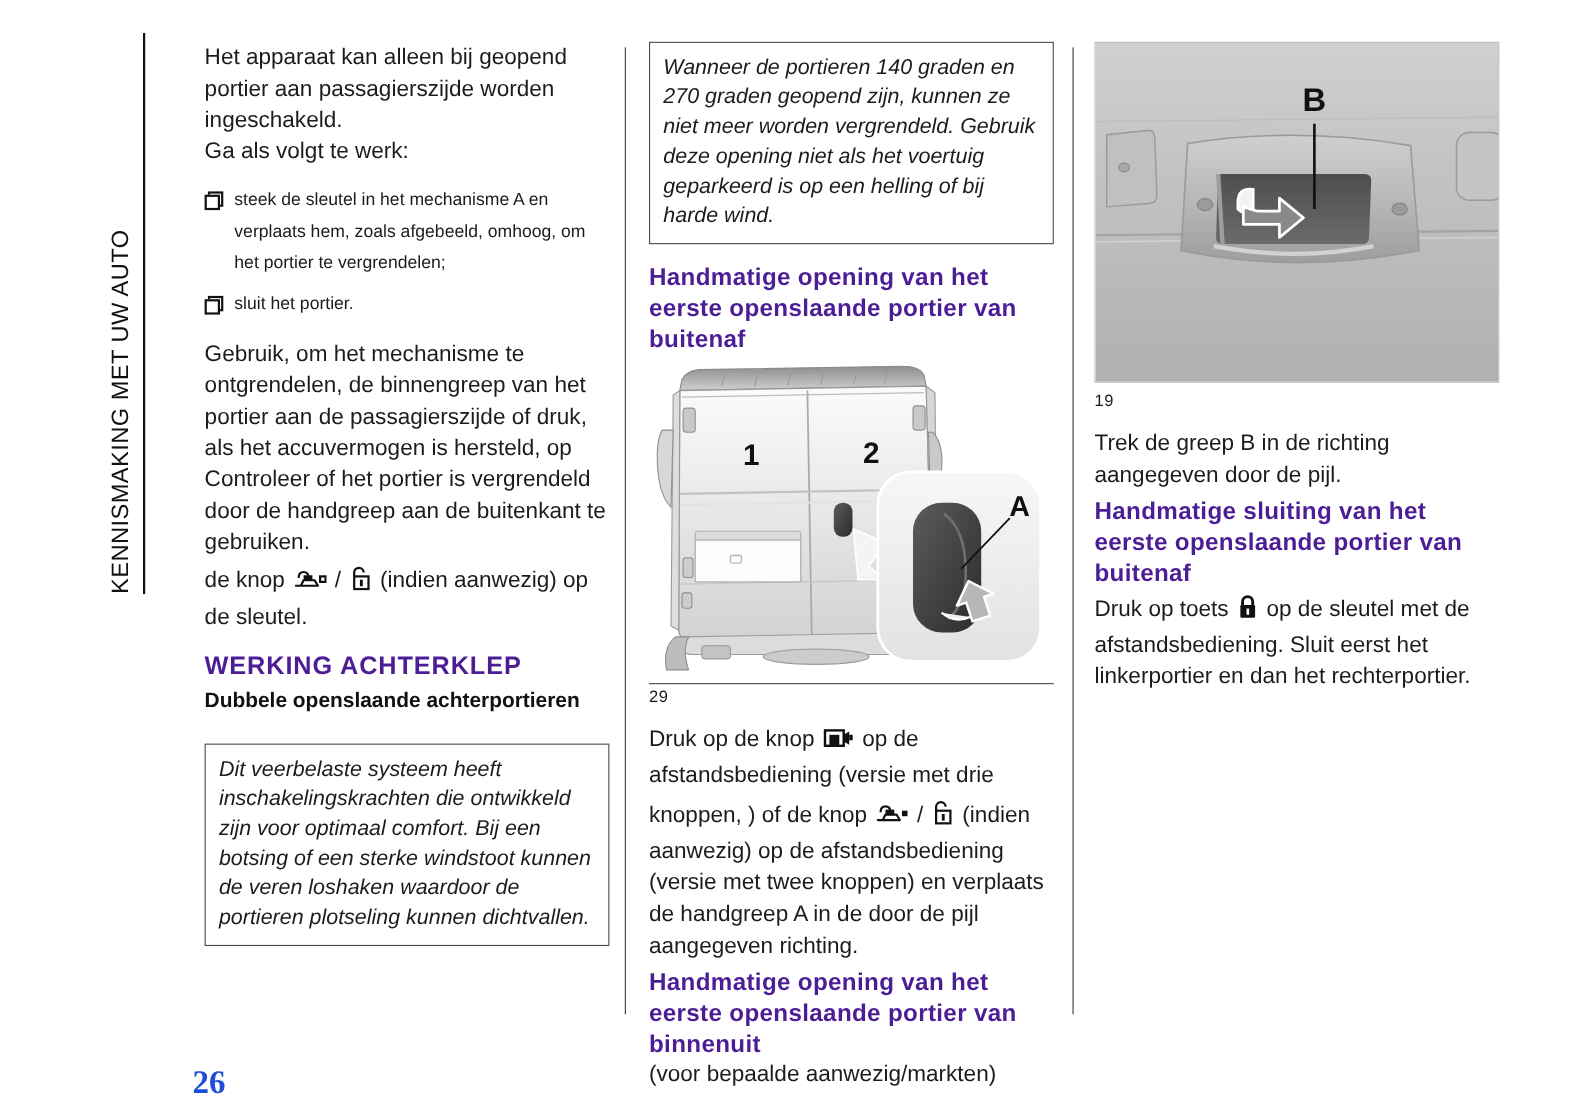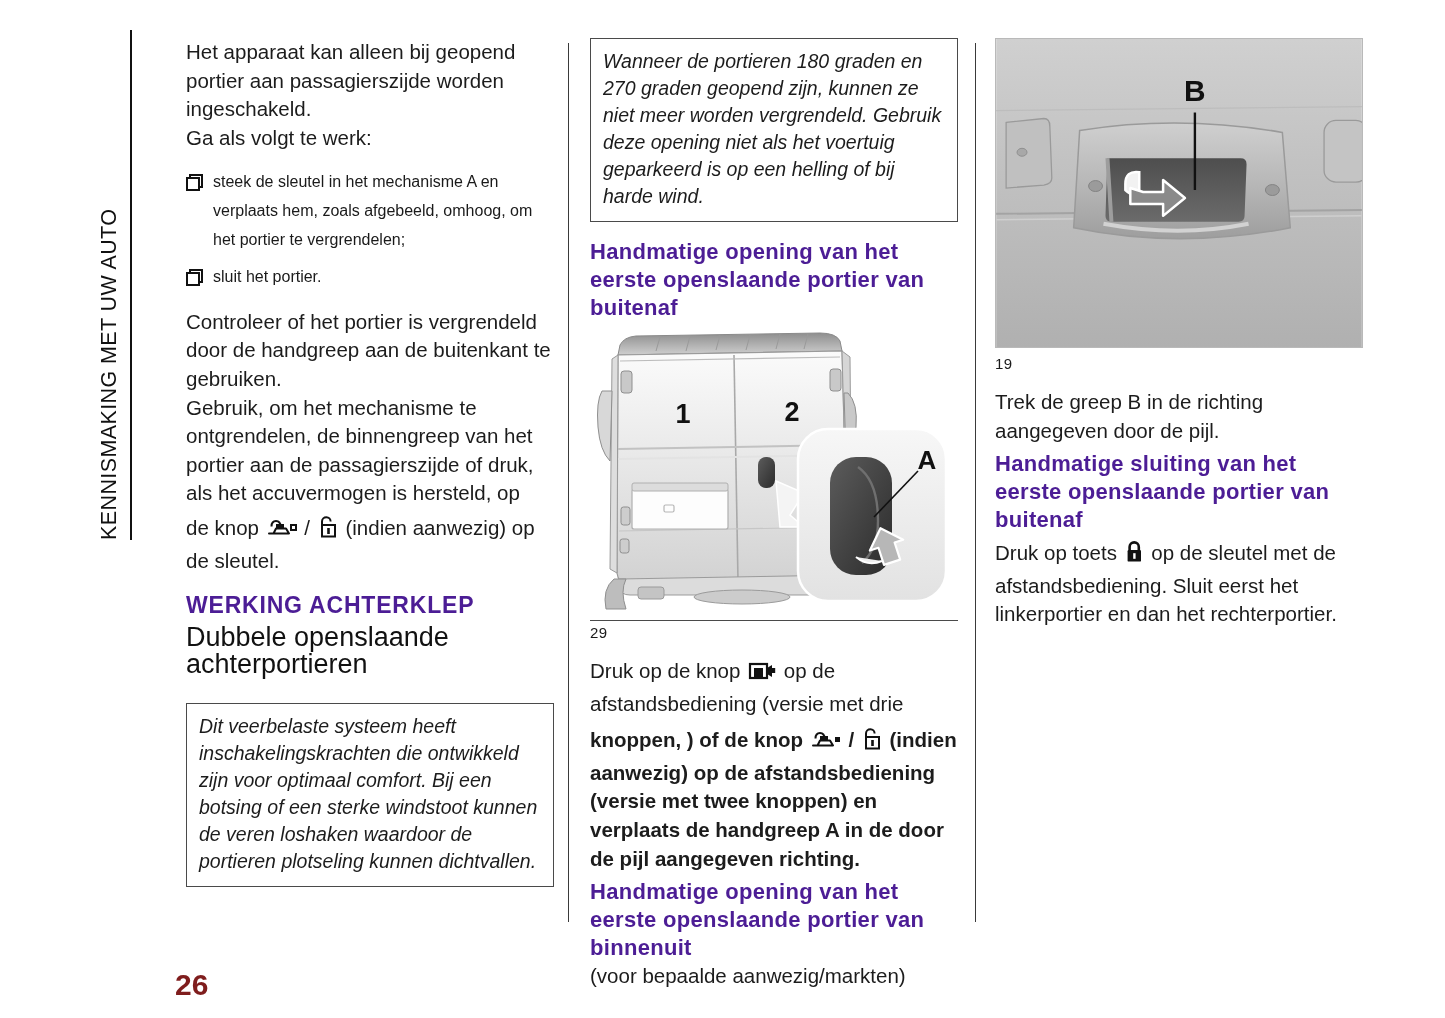--- a/index.html
+++ b/index.html
@@ -33,21 +33,21 @@
   p{margin:0 0 0 0;font-size:20.5px;line-height:28.6px;color:#1c1c1c;}
   .gap{height:16px;}
   .gap-s{height:9px;}
   .gap-xs{height:5px;}
 
   h2.section{
     margin:0;font-size:22px;font-weight:bold;letter-spacing:.3px;
     line-height:28px;color:#4c1d95;
   }
   h2.section.caps{font-size:23px;letter-spacing:.8px;}
-  h3.sub{margin:0;font-size:27px;font-weight:normal;line-height:27px;color:#111;}
+  h3.sub{margin:0;font-size:19px;font-weight:bold;line-height:27px;color:#111;}
 
   
   .bullet-row{display:flex;align-items:flex-start;margin:0;}
   .bullet-glyph{
     flex:0 0 auto;width:19px;height:19px;position:relative;margin:6px 8px 0 0;
   }
   .bullet-glyph i{
     position:absolute;display:block;box-sizing:border-box;
   }
   .bullet-glyph i.front{left:0;top:3px;width:14px;height:14px;border:2.4px solid #111;background:#fff;}
@@ -76,21 +76,21 @@
   .figure-wrap{position:relative;}
   .fig-rule{height:1px;background:#4a4a4a;margin-top:3px;}
   .fig-cap{font-size:15px;color:#1a1a1a;margin-top:3px;letter-spacing:.5px;}
   .fig-frame{border:1px solid #b9b9b9;box-sizing:border-box;}
 
   
   .icon-inline{display:inline-block;vertical-align:-4px;margin:0 2px;}
 
   
   #page-number{
-    position:absolute;left:175px;top:968px;font-size:30px;font-weight:bold;color:#7f1d1d;
+    position:absolute;left:175px;top:968px;font-size:30px;font-weight:bold;color:#1d4ed8;font-family:Liberation Serif, serif;
   }
 </style>
 </head>
 <body>
 
 <div id="side-tab">
   <div class="rule"></div>
   <div class="label">KENNISMAKING MET UW AUTO</div>
 </div>
 
@@ -117,22 +117,22 @@
   <div class="bullet-row">
     <span class="bullet-glyph">
       <i class="back"></i>
         <i class="front"></i>
     </span>
     <span class="bullet-text">sluit het portier.</span>
   </div>
 
   <div class="gap"></div>
 
+  <p>Gebruik, om het mechanisme te ontgrendelen, de binnengreep van het portier aan de passagierszijde of druk, als het accuvermogen is hersteld, op</p>
   <p>Controleer of het portier is vergrendeld door de handgreep aan de buitenkant te gebruiken.</p>
-  <p>Gebruik, om het mechanisme te ontgrendelen, de binnengreep van het portier aan de passagierszijde of druk, als het accuvermogen is hersteld, op</p>
 
   <p style="margin-top:6px;">
     <span>de knop</span>
     <span class="icon-inline">
       <svg width="30" height="22" viewBox="0 0 30 22">
         <path d="M4.5 9.5 C4.5 6 6.4 4 9 4 C11.6 4 13.5 6 13.5 9.5" fill="none" stroke="#111" stroke-width="2"></path>
         <path d="M2 16.5 L6.5 16.5 L9 11.5 L19 11.5 L22 16.5 Z" fill="none" stroke="#111" stroke-width="2" stroke-linejoin="round"></path>
         <rect x="9" y="7" width="8" height="5" fill="#111"></rect>
         <rect x="24" y="8" width="5" height="5" fill="none" stroke="#111" stroke-width="2"></rect>
       </svg>
@@ -160,21 +160,21 @@
   <div class="gap-s"></div>
 
   <div class="note-box">
     <p>Dit veerbelaste systeem heeft inschakelingskrachten die ontwikkeld zijn voor optimaal comfort. Bij een botsing of een sterke windstoot kunnen de veren loshaken waardoor de portieren plotseling kunnen dichtvallen.</p>
   </div>
 </div>
 
 <div class="col" id="col-2">
 
   <div class="note-box">
-    <p>Wanneer de portieren 180 graden en 270 graden geopend zijn, kunnen ze niet meer worden vergrendeld. Gebruik deze opening niet als het voertuig geparkeerd is op een helling of bij harde wind.</p>
+    <p>Wanneer de portieren 140 graden en 270 graden geopend zijn, kunnen ze niet meer worden vergrendeld. Gebruik deze opening niet als het voertuig geparkeerd is op een helling of bij harde wind.</p>
   </div>
 
   <div class="gap"></div>
 
   <h2 class="section">Handmatige opening van het eerste openslaande portier van buitenaf</h2>
 
   <div class="gap-s"></div>
 
   <div class="figure-wrap">
     <svg width="368" height="282" viewBox="0 0 368 282">
@@ -270,21 +270,21 @@
       <svg width="28" height="22" viewBox="0 0 28 22">
         <rect x="2" y="4" width="17" height="14" fill="none" stroke="#111" stroke-width="2.2"></rect>
         <rect x="6" y="8" width="9" height="10" fill="#111"></rect>
         <path d="M19 8 L24 5 L24 17 L19 14 Z" fill="#111"></path>
         <rect x="24" y="8" width="3.2" height="5" fill="#111"></rect>
       </svg>
     </span>
     <span>op de afstandsbediening (versie met drie</span>
   </p>
 
-  <p style="margin-top:8px;font-weight:bold;">
+  <p style="margin-top:8px;">
     <span>knoppen, ) of de knop</span>
     <span class="icon-inline">
       <svg width="30" height="22" viewBox="0 0 30 22">
         <path d="M4.5 9.5 C4.5 6 6.4 4 9 4 C11.6 4 13.5 6 13.5 9.5" fill="none" stroke="#111" stroke-width="2"></path>
         <path d="M2 16.5 L6.5 16.5 L9 11.5 L19 11.5 L22 16.5 Z" fill="none" stroke="#111" stroke-width="2" stroke-linejoin="round"></path>
         <rect x="9" y="7" width="8" height="5" fill="#111"></rect>
         <rect x="24" y="8" width="5" height="5" fill="#111"></rect>
       </svg>
     </span>
     <span>/</span>

